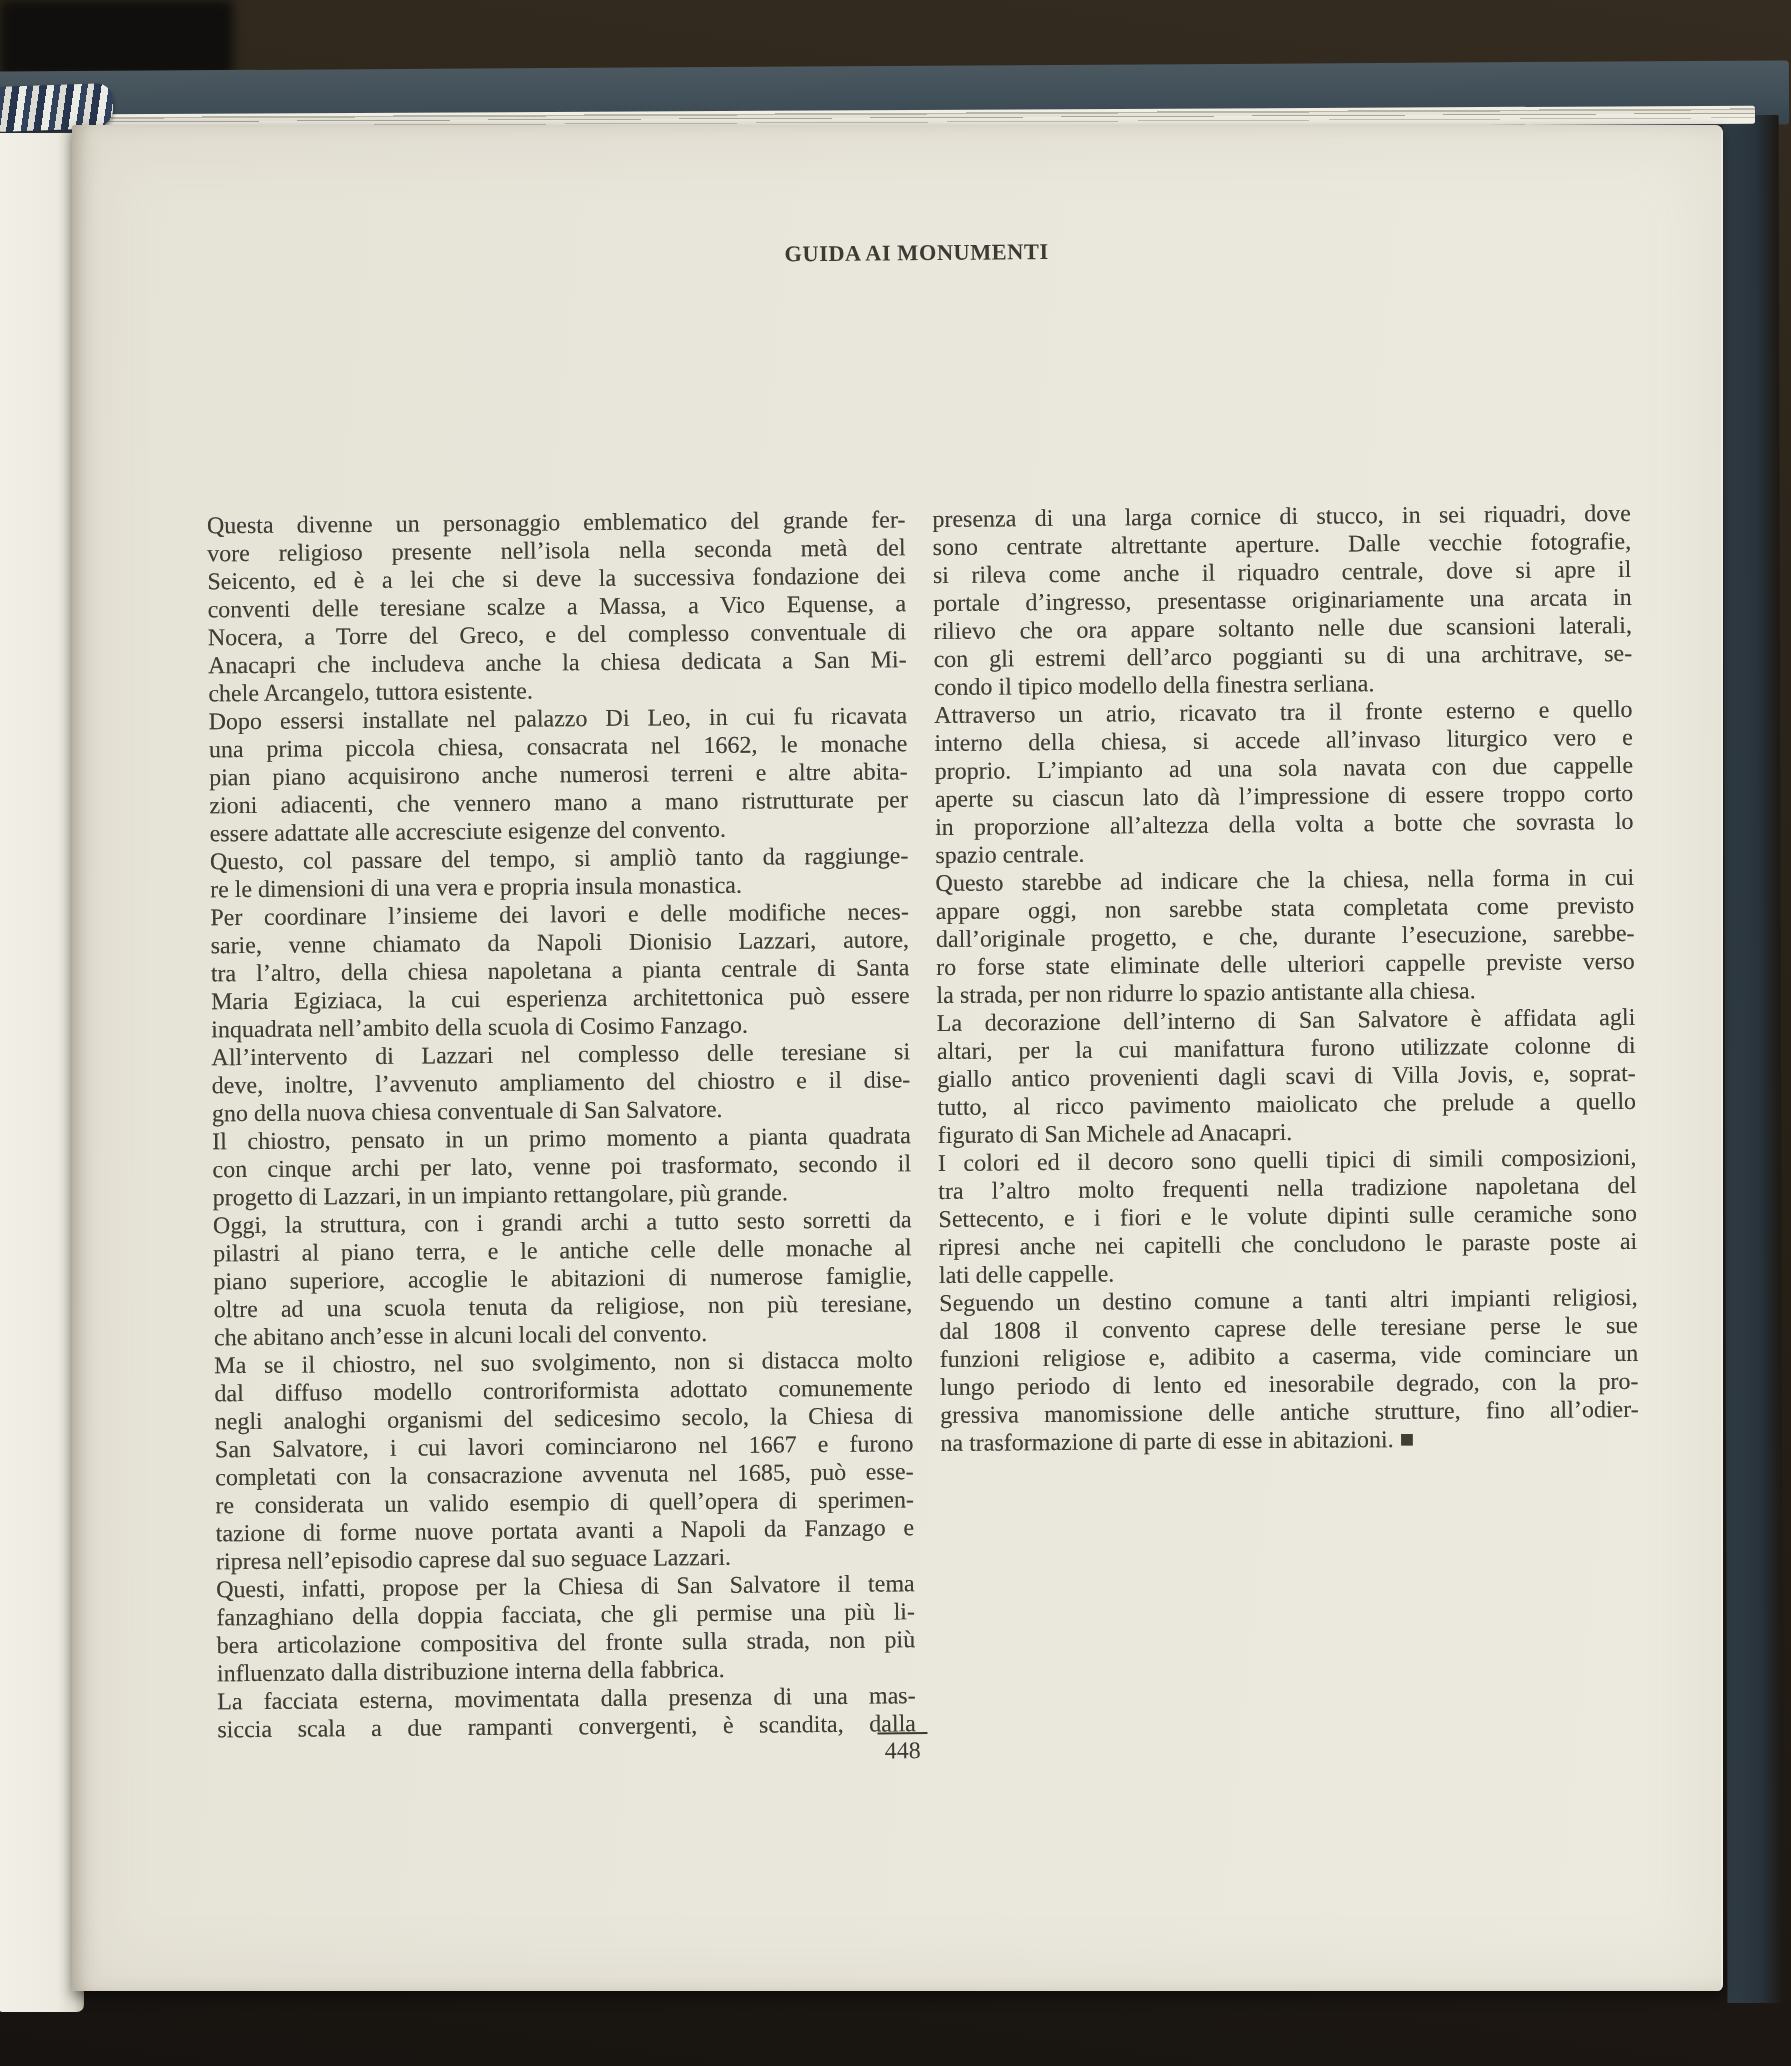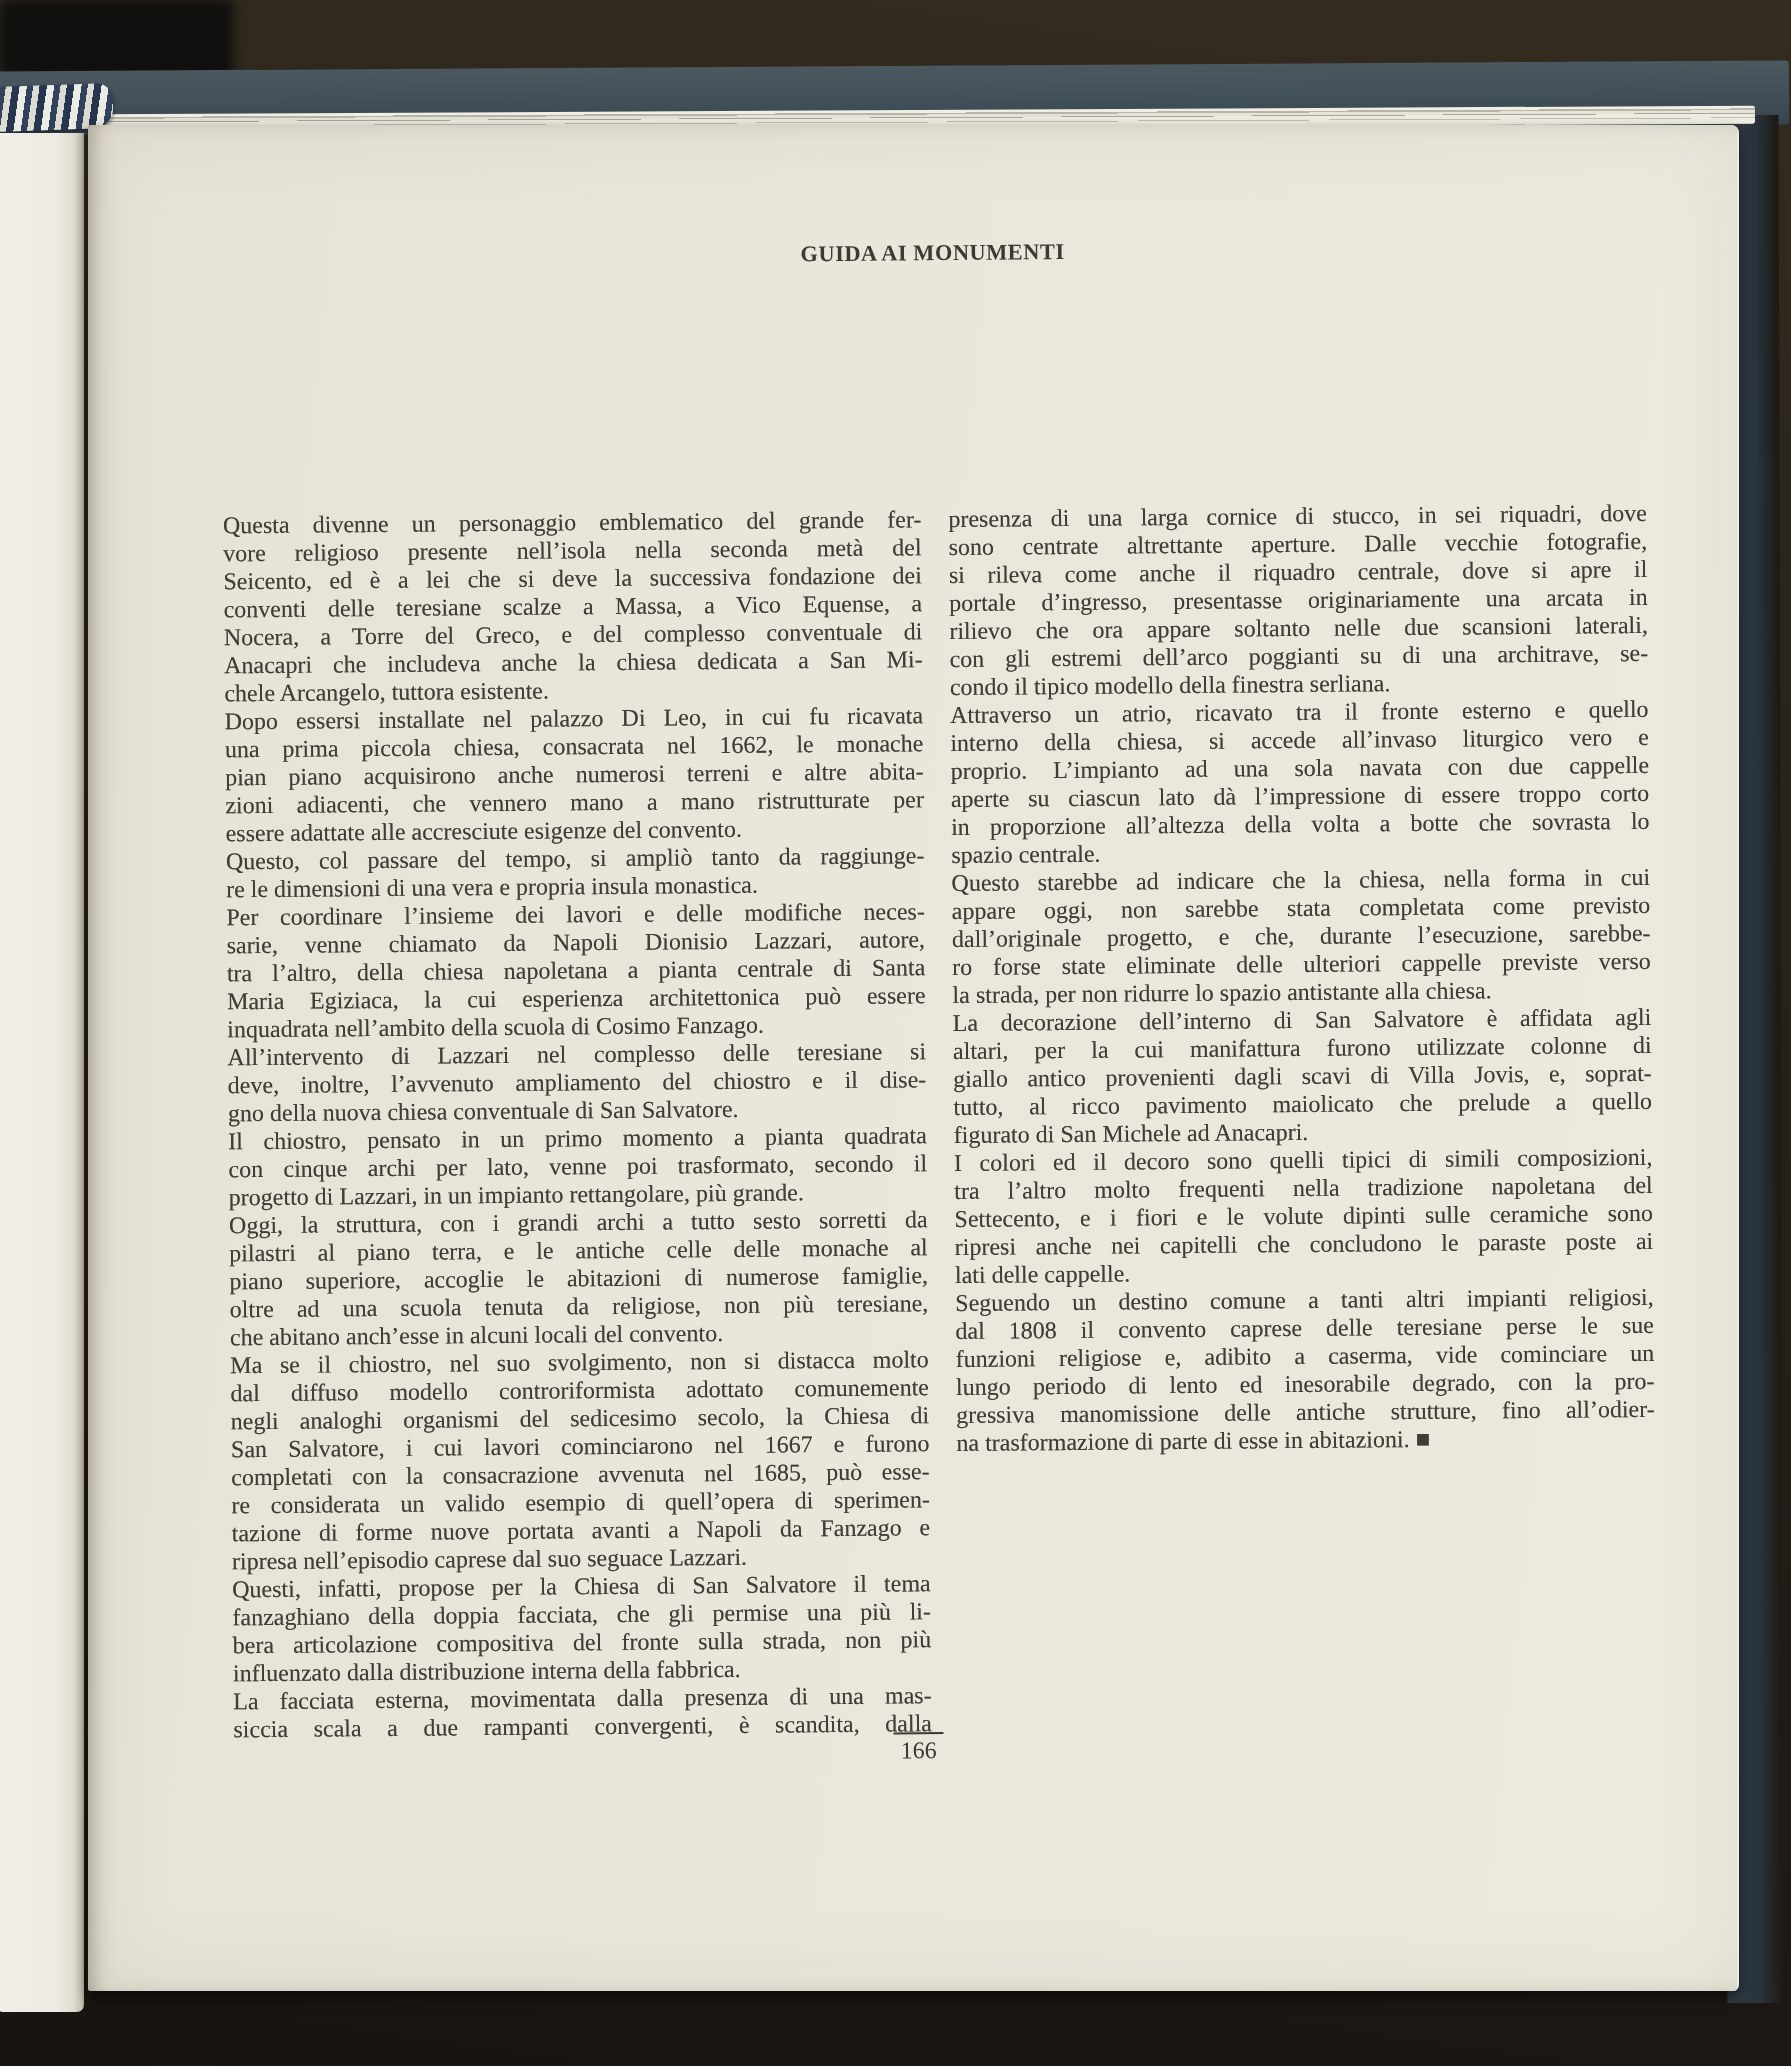--- a/index.html
+++ b/index.html
@@ -34,21 +34,21 @@
       #ecece6 0 7.2px,#32415c 7.2px 13.4px,#dcdcd4 13.4px 19.7px,#27364e 19.7px 27px);
     border-radius:10.7px 16px 19.7px 9px;transform:rotate(-2deg);
     box-shadow:0 2.7px 4.5px rgba(0,0,0,.45);
   }
   .left-page{
     position:absolute;left:0;top:133px;width:84px;height:1879px;
     background:linear-gradient(90deg,#f1efe6 0%,#edebe1 68%,#dedbcf 88%,#c4c1b2 97%,#aaa697 100%);
     border-radius:0 0 7.2px 1.8px;
   }
   .main-page{
-    position:absolute;left:88px;top:125px;width:1651px;height:1866px;
+    position:absolute;left:72px;top:125px;width:1651px;height:1866px;
     background:linear-gradient(96deg,#e5e2d6 0%,#e9e6db 45%,#eceadf 100%);
     border-radius:2.7px 8px 6.3px 2.7px;
     box-shadow:
       inset 14.3px 0 21.5px -10.7px rgba(100,92,72,.5),
       inset -1.8px 0 0 rgba(255,255,255,.4),
       inset 0 0 81px rgba(140,130,105,.14),
       0 5.4px 12.5px rgba(0,0,0,.5);
   }
   .page-content{position:absolute;inset:0;transform:rotate(-0.5deg);transform-origin:860px 179px;color:#403e36;}
   .running-header{
@@ -191,18 +191,18 @@
               <div class="line">Seguendo un destino comune a tanti altri impianti religiosi,</div>
               <div class="line">dal 1808 il convento caprese delle teresiane perse le sue</div>
               <div class="line">funzioni religiose e, adibito a caserma, vide cominciare un</div>
               <div class="line">lungo periodo di lento ed inesorabile degrado, con la pro-</div>
               <div class="line">gressiva manomissione delle antiche strutture, fino all’odier-</div>
               <div class="line last">na trasformazione di parte di esse in abitazioni. ■</div>
             </div>
           </div>
       </div>
       <div class="page-number">
-        <span>166</span>
+        <span>448</span>
       </div>
     </div>
   </div>
 </div>
 
 
 </body></html>

